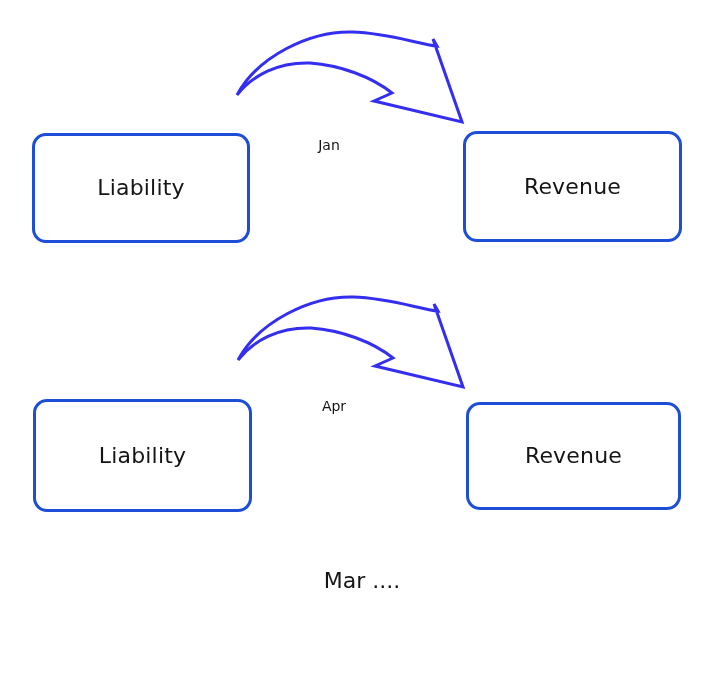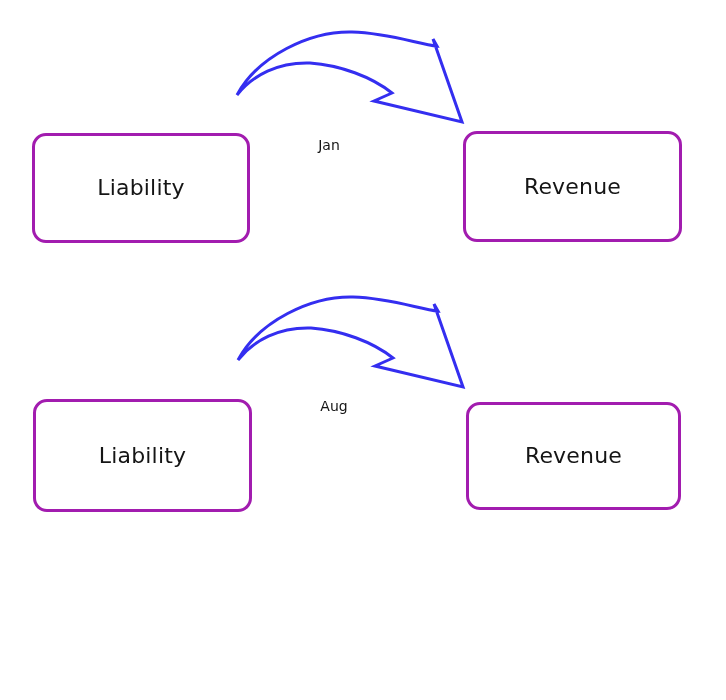--- a/index.html
+++ b/index.html
@@ -24,21 +24,21 @@
     position: absolute;
     top: 0;
     left: 0;
     width: 726px;
     height: 700px;
     display: block;
   }
   .node-box {
     position: absolute;
     box-sizing: border-box;
-    border: 3px solid #a21caf;
+    border: 3px solid #1d4ed8;
     border-radius: 14px;
     background: #ffffff;
     display: flex;
     align-items: center;
     justify-content: center;
   }
   .node-label {
     font-family: "DejaVu Sans", "Liberation Sans", sans-serif;
     font-size: 22px;
     font-weight: 400;
@@ -114,16 +114,17 @@
   <div class="edge-label" style="left:279px; top:138px; width:100px;">Jan</div>
 
   <div class="node-box" style="left:33px; top:399px; width:219px; height:113px;">
     <span class="node-label">Liability</span>
   </div>
 
   <div class="node-box" style="left:466px; top:402px; width:215px; height:108px;">
     <span class="node-label">Revenue</span>
   </div>
 
-  <div class="edge-label" style="left:284px; top:399px; width:100px;">Aug</div>
+  <div class="edge-label" style="left:284px; top:399px; width:100px;">Apr</div>
 
+  <div class="footer-note" style="left:292px; top:570px; width:140px;">Mar ....</div>
 
 </div>
 
 </body></html>

